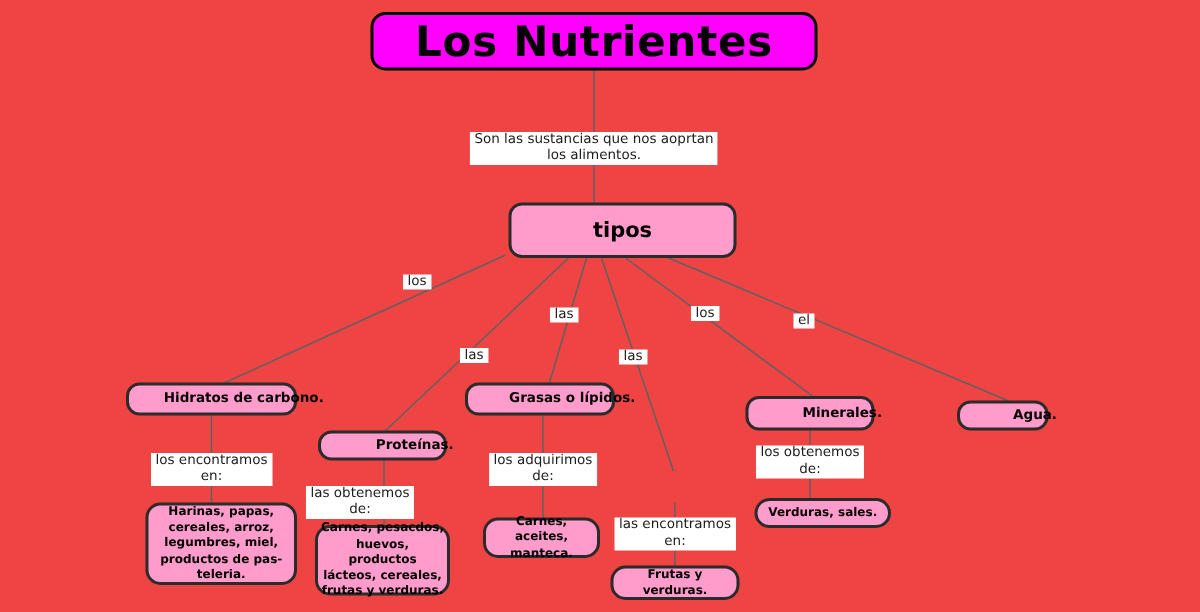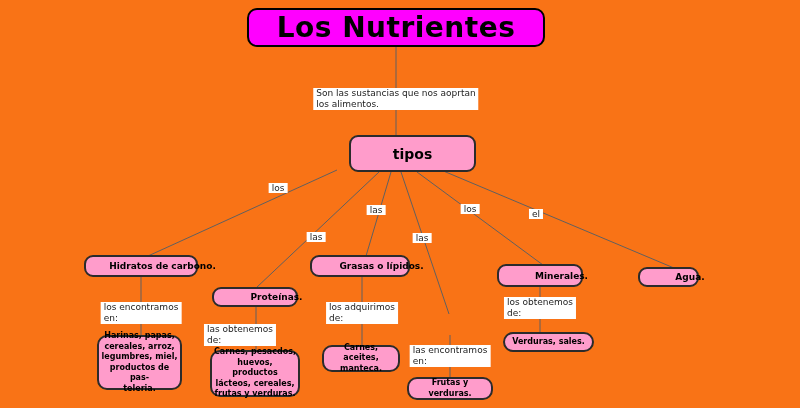--- a/index.html
+++ b/index.html
@@ -1,38 +1,38 @@
 <!DOCTYPE html>
 <html><head>
 <meta charset="utf-8">
 <style>
   html,body{margin:0;padding:0;background:#ffffff;}
   .canvas{
-    position:relative;width:800px;height:408px;background:#f97316;overflow:hidden;
+    position:relative;width:800px;height:408px;background:#ef4444;overflow:hidden;
     font-family:"DejaVu Sans","Liberation Sans",sans-serif;
   }
   .links{position:absolute;left:0;top:0;z-index:0;}
   .links line{stroke:#606060;stroke-width:1;}
   .node{
     position:absolute;box-sizing:border-box;z-index:2;
     background:#FF9CCB;border:2px solid #2b2b2b;border-radius:9px;
     display:flex;align-items:center;justify-content:center;
     color:#000;font-weight:bold;text-align:center;white-space:nowrap;
   }
   .title-node{
     background:#FF00FF;border-color:#000;border-radius:10px;
     font-size:28px;letter-spacing:0.5px;
   }
   .tipos-node{font-size:14px;}
   .cat{font-size:9px;padding-left:43px;}
   .leaf{font-size:8px;line-height:10.5px;white-space:pre-line;border-radius:10px;padding:1px 2px;}
   .phrase{
     position:absolute;z-index:1;transform:translateX(-50%);
     background:#ffffff;color:#1c1c1c;font-size:9px;line-height:11px;
-    text-align:left;white-space:pre-line;padding:0 3px;
+    text-align:center;white-space:pre-line;padding:0 3px;
   }
   .link-label{
     position:absolute;z-index:1;transform:translate(-50%,-50%);
     background:#ffffff;color:#1c1c1c;font-size:9px;padding:0 3px;white-space:nowrap;
   }
 </style>
 </head>
 <body>
 
 <div class="canvas">
@@ -50,21 +50,21 @@
     <line x1="362" y1="277" x2="362" y2="346"></line>
     <line x1="450" y1="335" x2="450" y2="378"></line>
     <line x1="540" y1="287" x2="540" y2="333"></line>
   </svg>
 
   <div class="node title-node" style="left:247px;top:8px;width:298px;height:39px;">Los Nutrientes</div>
 
   <div class="phrase" style="left:396px;top:88px;">Son las sustancias que nos aoprtan
 los alimentos.</div>
 
-  <div class="node tipos-node" style="left:349px;top:135px;width:127px;height:37px;">tipos</div>
+  <div class="node tipos-node" style="left:339px;top:135px;width:152px;height:37px;">tipos</div>
 
   <div class="link-label" style="left:278px;top:188px;">los</div>
   <div class="link-label" style="left:316px;top:237px;">las</div>
   <div class="link-label" style="left:376px;top:210px;">las</div>
   <div class="link-label" style="left:422px;top:238px;">las</div>
   <div class="link-label" style="left:470px;top:209px;">los</div>
   <div class="link-label" style="left:536px;top:214px;">el</div>
 
   <div class="node cat" style="left:84px;top:255px;width:114px;height:22px;">Hidratos de carbono.</div>
   <div class="node cat" style="left:212px;top:287px;width:86px;height:20px;">Proteínas.</div>
@@ -76,21 +76,21 @@
 en:</div>
   <div class="phrase" style="left:240px;top:324px;">las obtenemos
 de:</div>
   <div class="phrase" style="left:362px;top:302px;">los adquirimos
 de:</div>
   <div class="phrase" style="left:450px;top:345px;">las encontramos
 en:</div>
   <div class="phrase" style="left:540px;top:297px;">los obtenemos
 de:</div>
 
-  <div class="node leaf" style="left:97px;top:335px;width:85px;height:55px;">Harinas, papas,
+  <div class="node leaf" style="left:97px;top:335px;width:101px;height:55px;">Harinas, papas,
 cereales, arroz,
 legumbres, miel,
 productos de pas-
 teleria.</div>
   <div class="node leaf" style="left:210px;top:350px;width:90px;height:47px;">Carnes, pesacdos,
 huevos, productos
 lácteos, cereales,
 frutas y verduras.</div>
   <div class="node leaf" style="left:322px;top:345px;width:78px;height:27px;">Carnes, aceites,
 manteca.</div>

